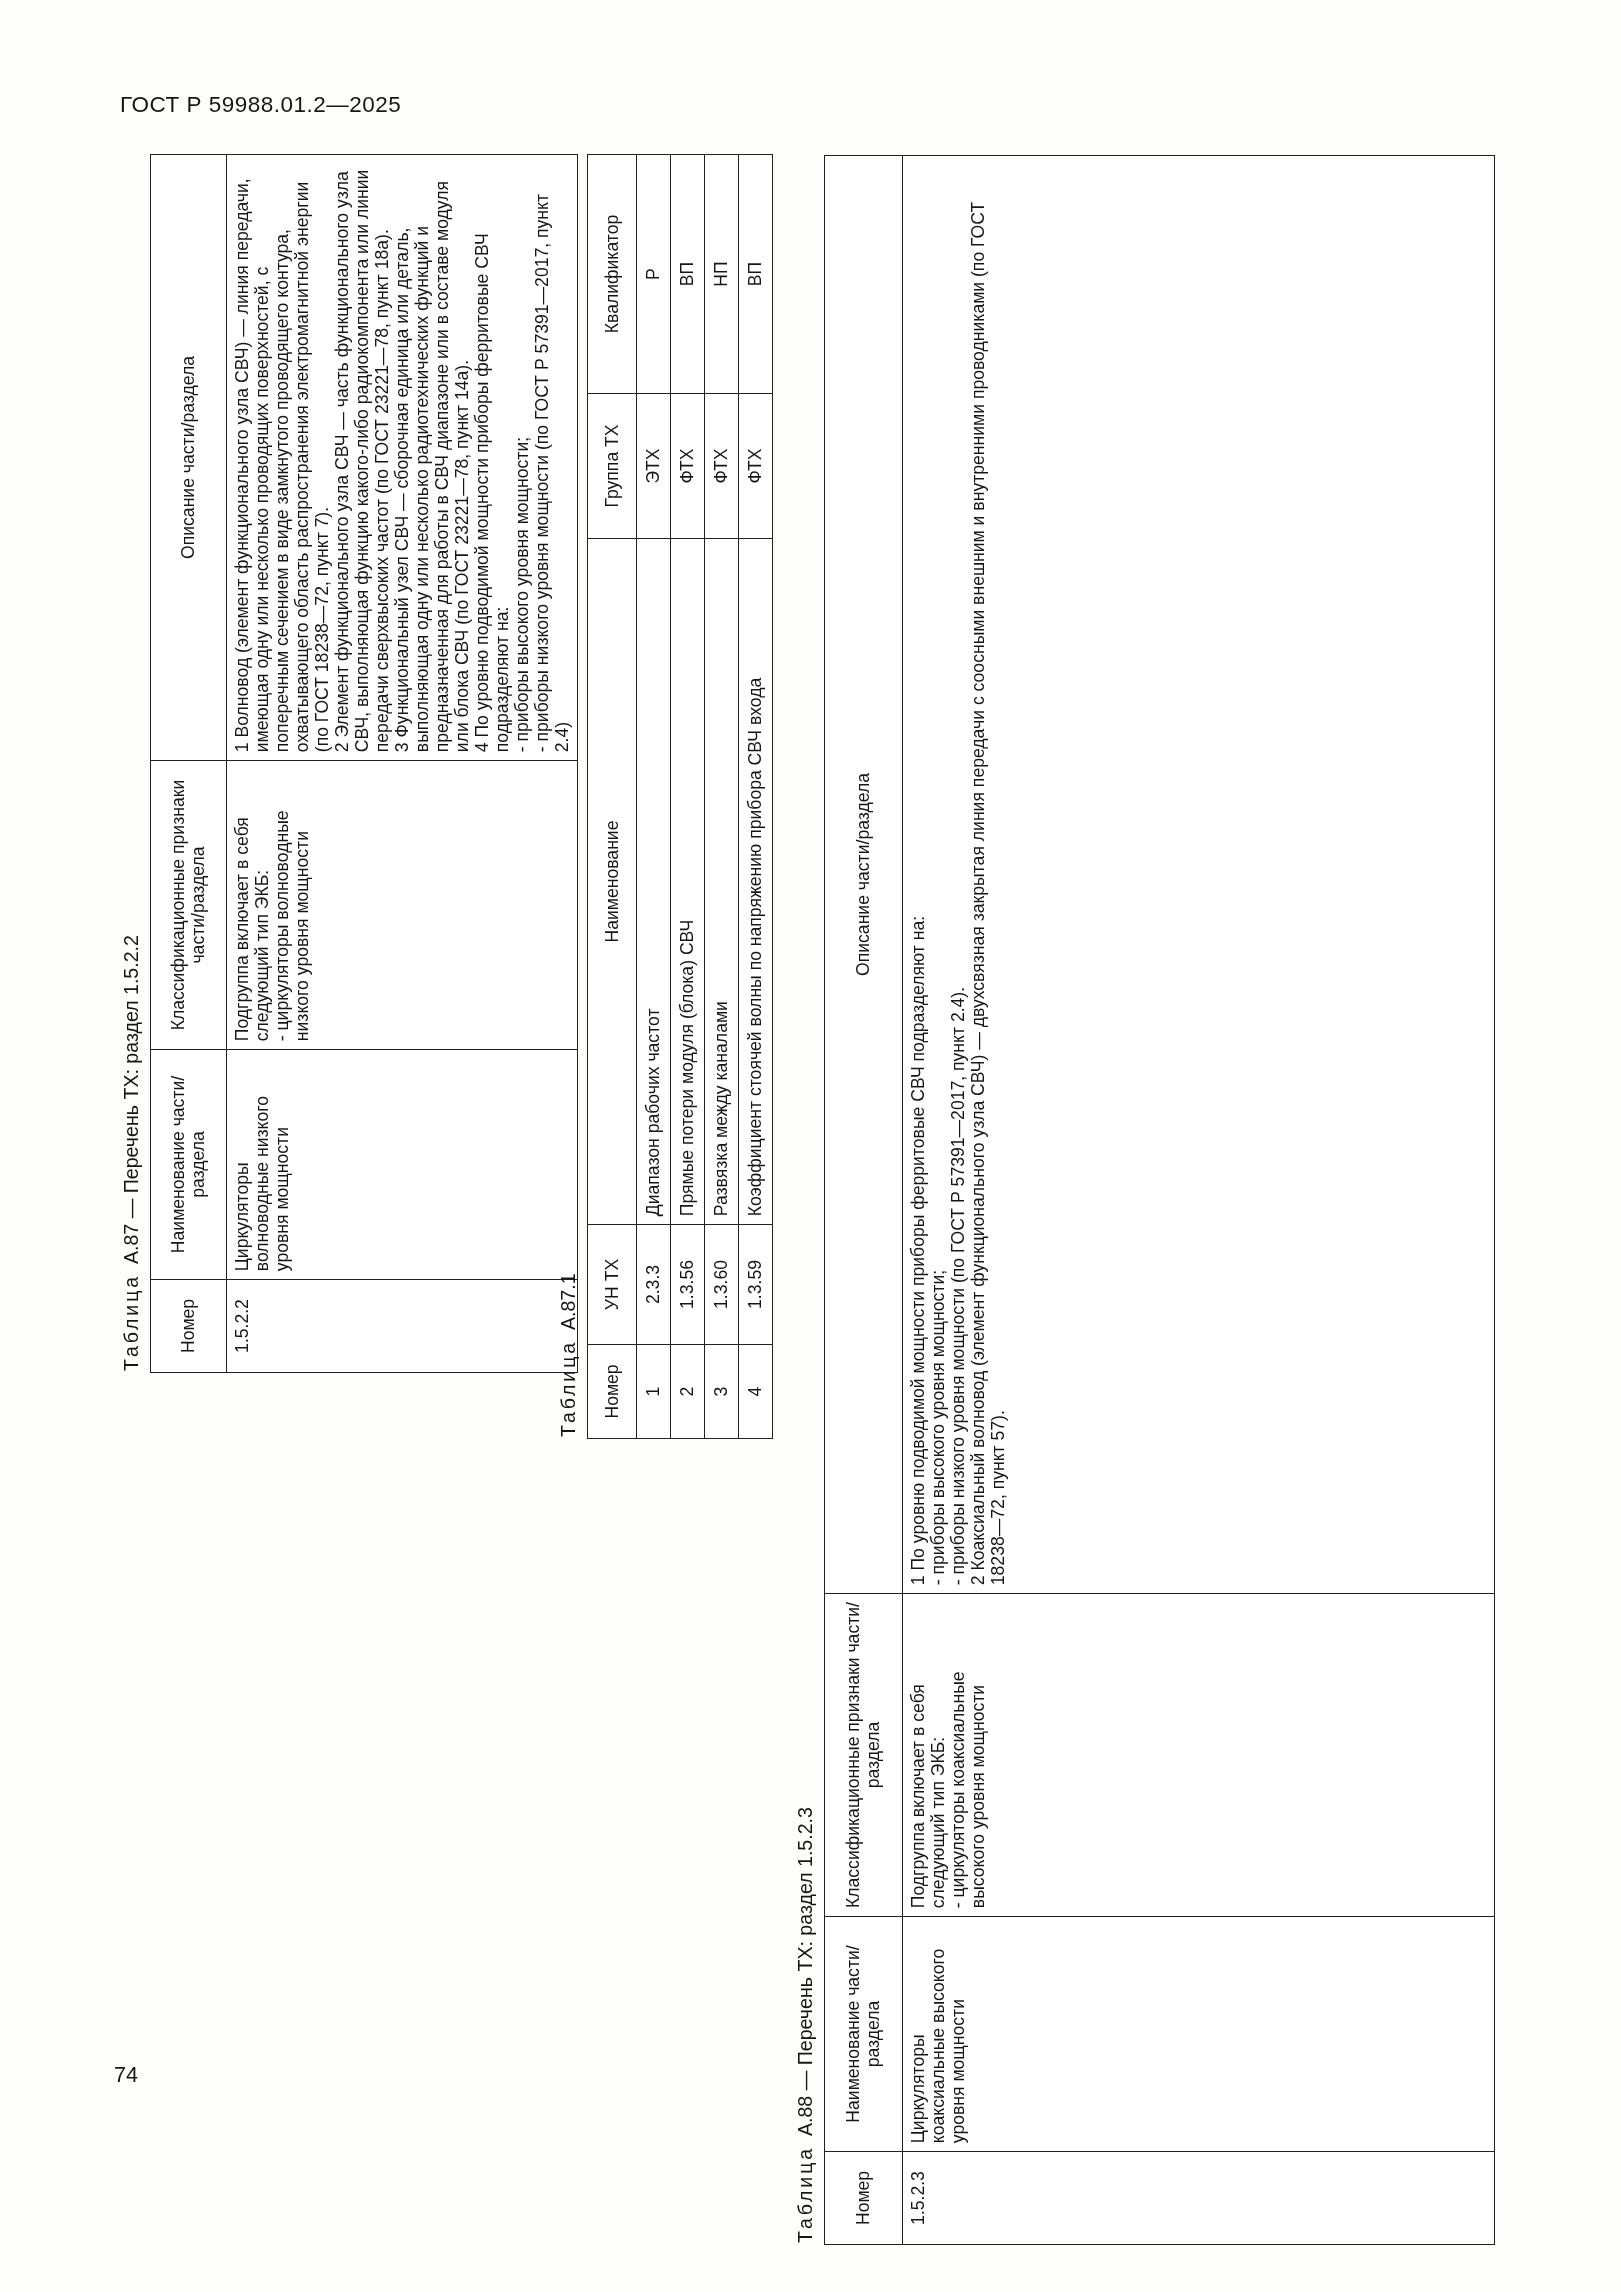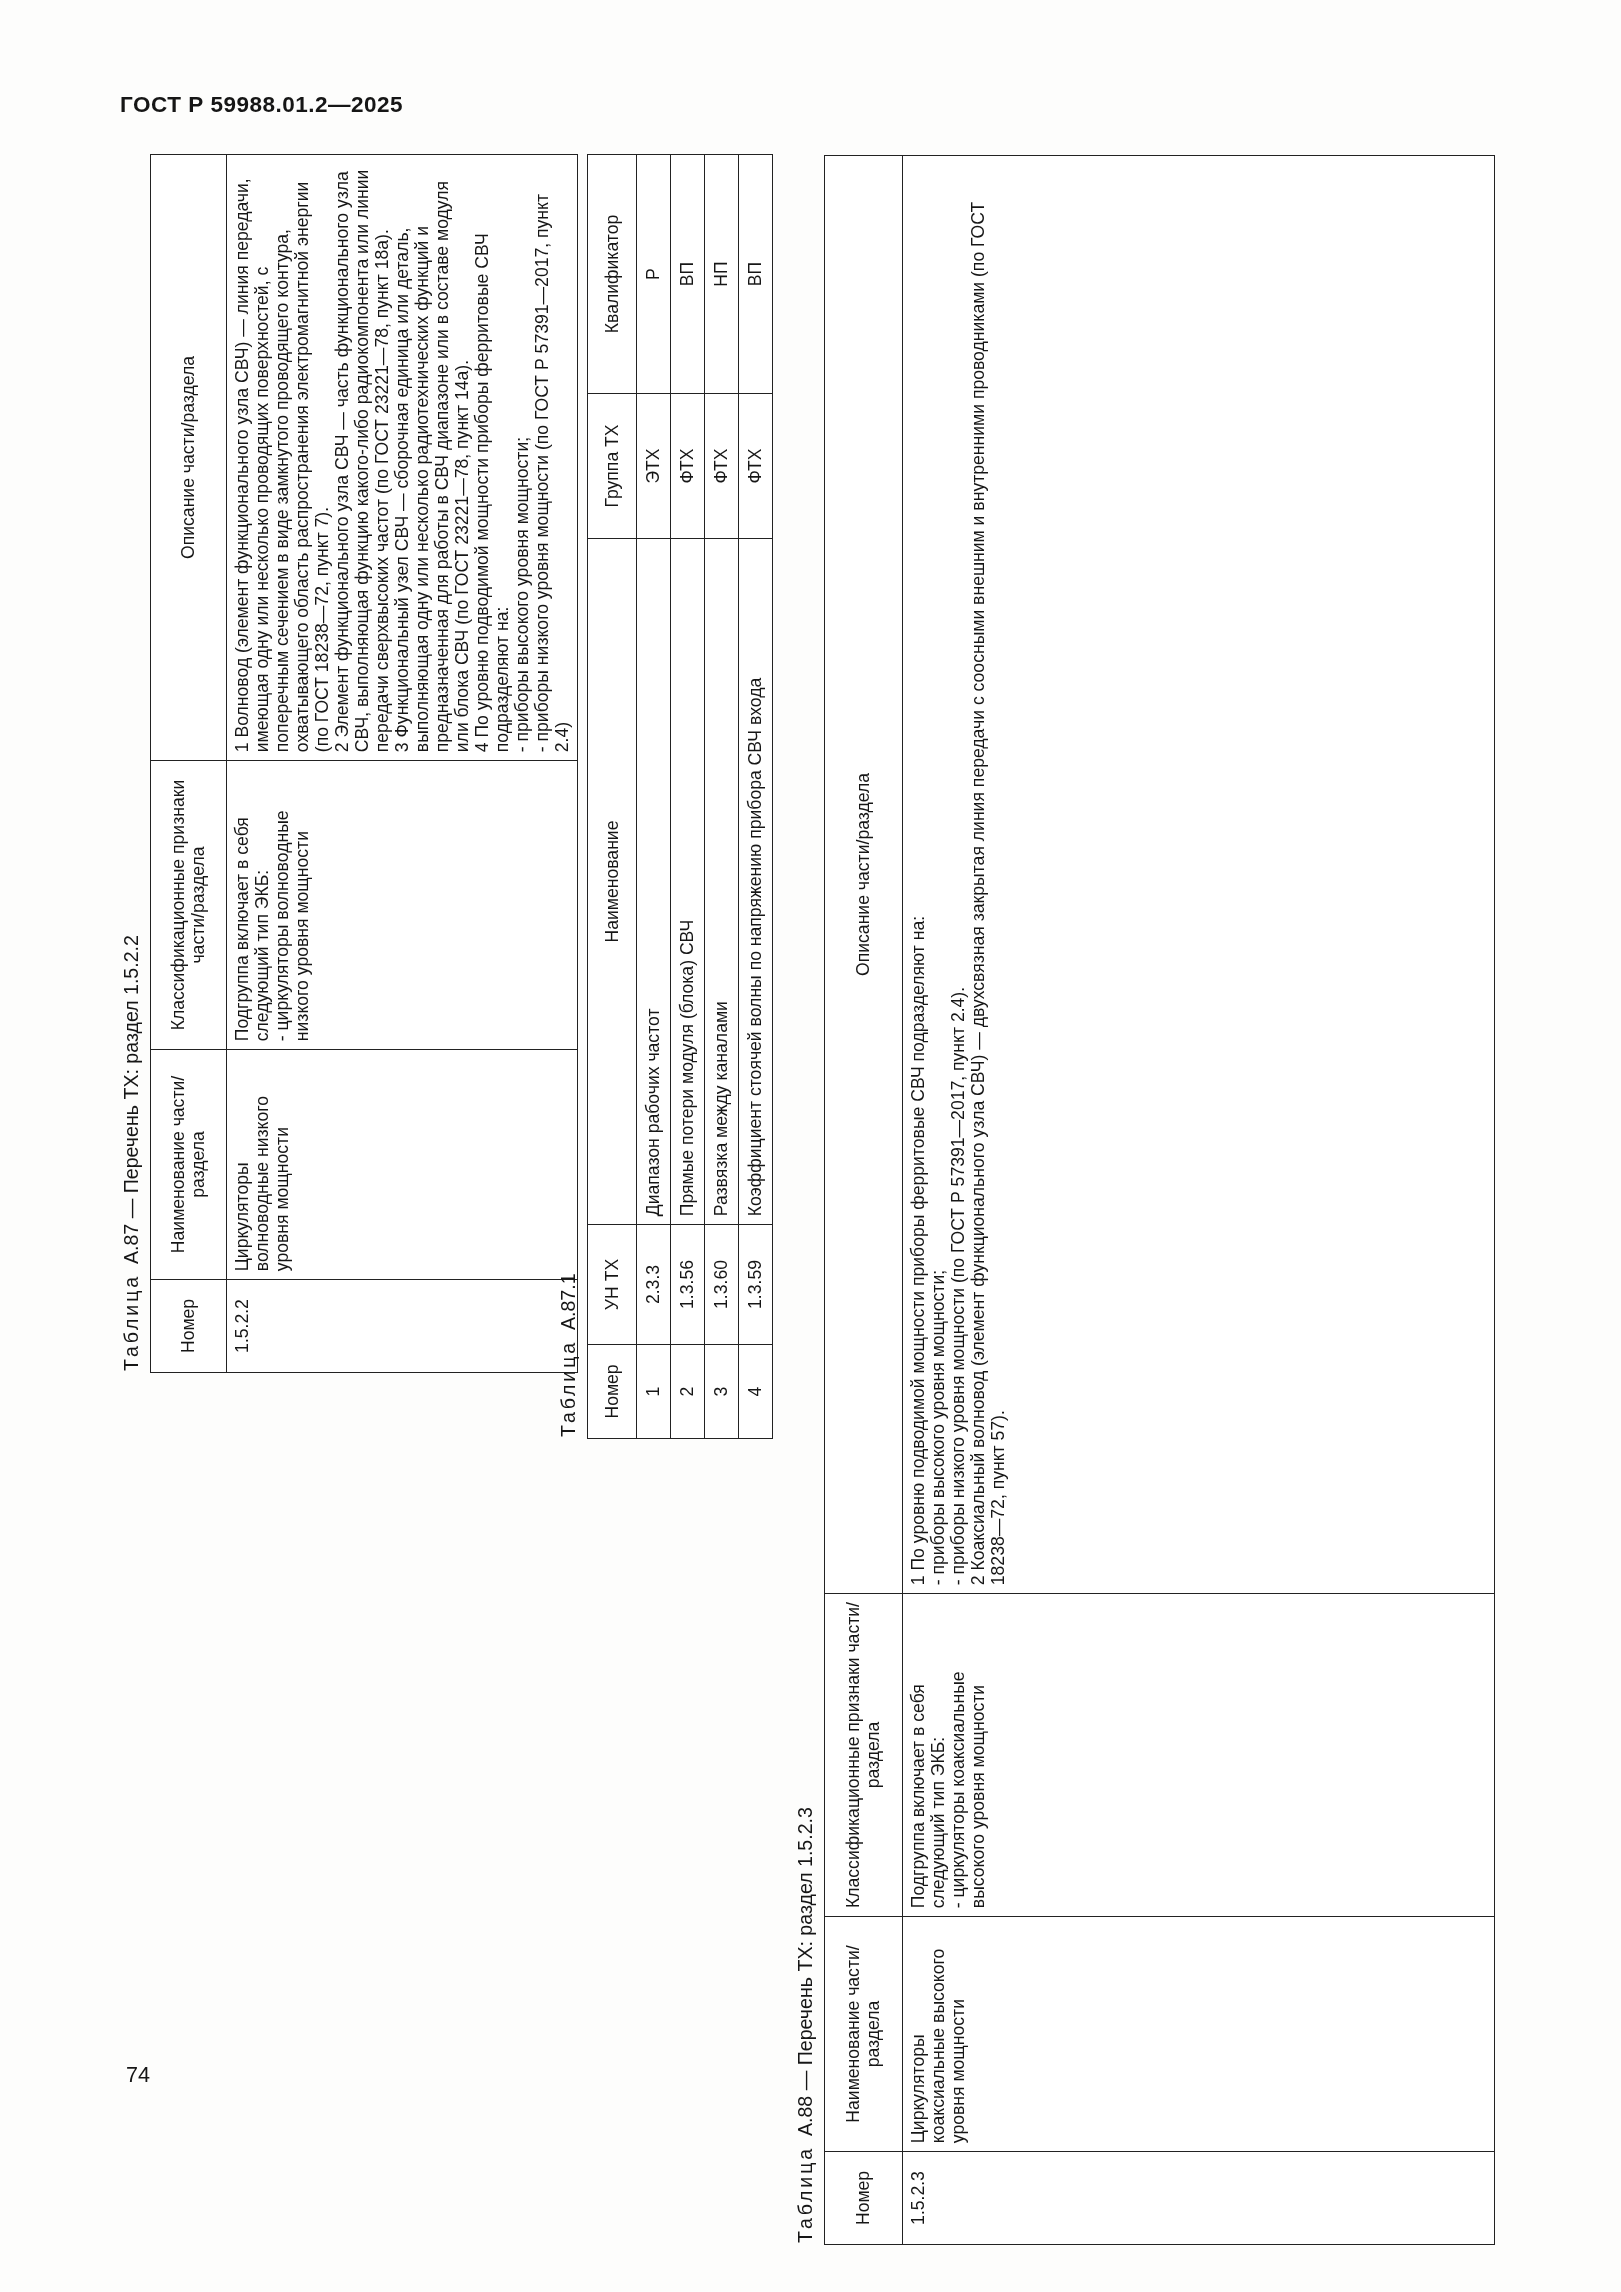--- a/index.html
+++ b/index.html
@@ -1,22 +1,22 @@
 <!DOCTYPE html>
 <html><head>
 <meta charset="utf-8">
 <style>
   html,body{margin:0;padding:0;}
   body{
     width:1621px;height:2293px;position:relative;overflow:hidden;
     background:#fdfdfc;color:#161616;
     font-family:"Liberation Sans", sans-serif;
   }
-  .hdr{position:absolute;left:120px;top:92px;font-size:22.5px;font-weight:bold;letter-spacing:0.5px;}
-  .pageno{position:absolute;left:114px;top:2062px;font-size:21.6px;margin-left:12px;}
+  .hdr{position:absolute;left:120px;top:92px;font-size:22.5px;font-weight:normal;letter-spacing:0.5px;}
+  .pageno{position:absolute;left:114px;top:2062px;font-size:21.6px;}
   
   .blk{position:absolute;}
   .rot{
     position:absolute;top:0;left:0;
     width:var(--rw);height:var(--rh);
     transform:translateY(var(--rw)) rotate(-90deg);
     transform-origin:0 0;
   }
   .caption{font-size:19.6px;margin:0 0 6.9px 2px;white-space:nowrap;color:#161616;}
   .capw{letter-spacing:2.9px;margin-right:9.8px;}

